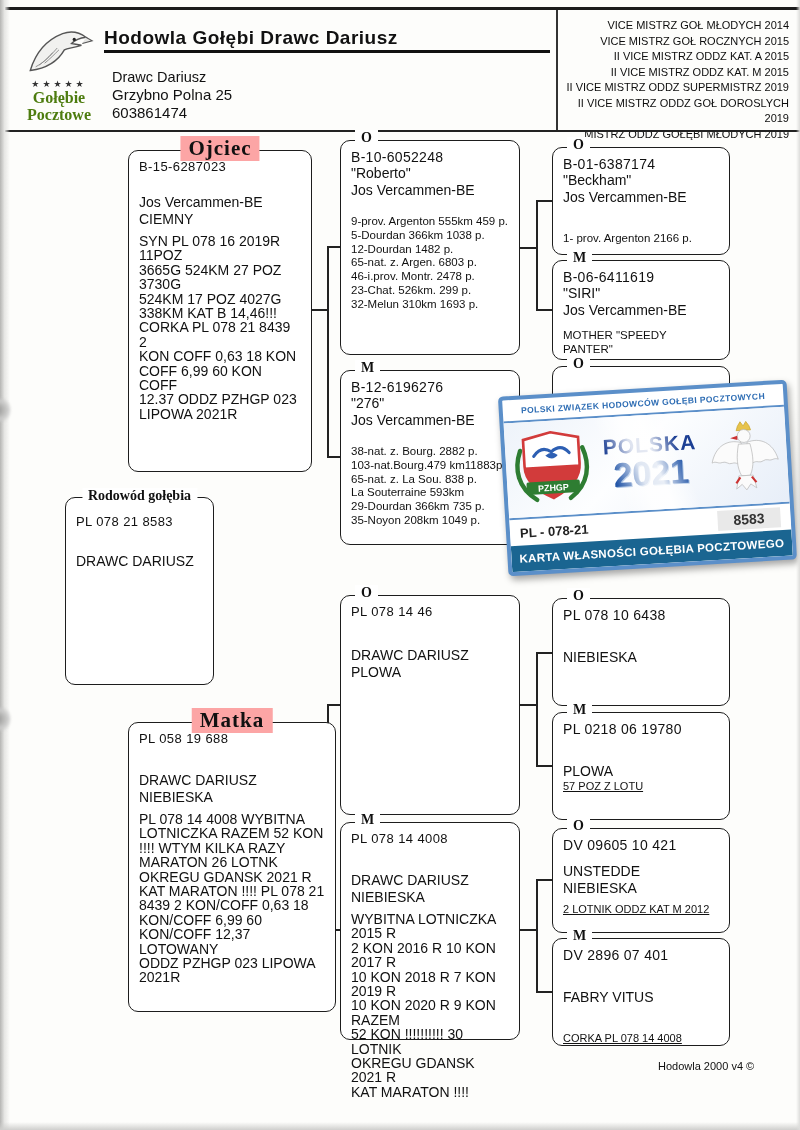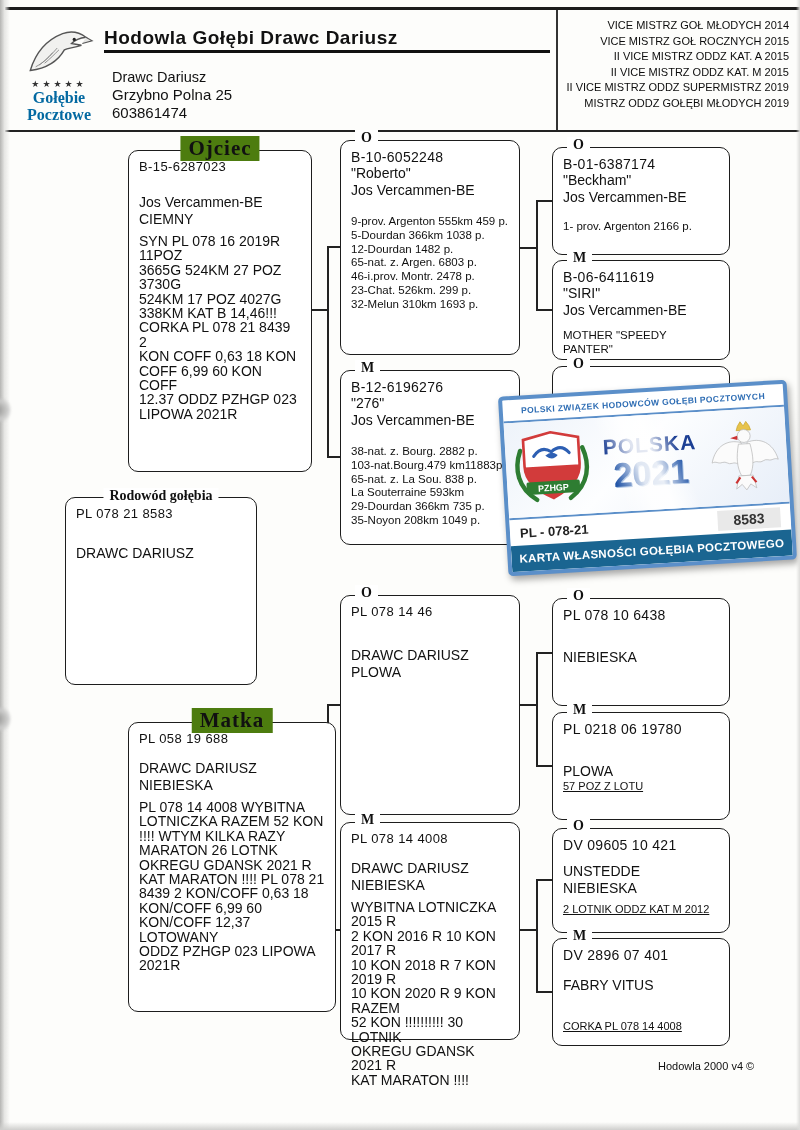--- a/index.html
+++ b/index.html
@@ -14,42 +14,42 @@
     background:linear-gradient(to left,#dddddb,rgba(255,255,255,0));z-index:7;}
   .punch{position:absolute;left:-5px;width:16px;height:26px;border-radius:50%;
     background:radial-gradient(ellipse at left,#8a8a88,#cccccb 55%,rgba(255,255,255,0) 78%);
     filter:blur(1px);z-index:8;}
   .top-rule{position:absolute;left:0;top:7px;width:800px;height:3px;background:#1c1c1c;}
   .header-rule{position:absolute;left:0;top:130px;width:800px;height:2px;background:#222;}
   .header-vdiv{position:absolute;left:556px;top:10px;width:2px;height:120px;background:#333;}
   
   .logo{position:absolute;left:10px;top:22px;width:98px;text-align:center;}
   .logo .stars{font-size:9px;letter-spacing:3px;color:#333;line-height:10px;margin-top:1px;}
-  .logo .lname{font:bold 16px "Liberation Serif", serif;color:#0369a1;line-height:17px;}
+  .logo .lname{font:bold 16px "Liberation Serif", serif;color:#4d7c0f;line-height:17px;}
   .title{position:absolute;left:104px;top:27px;width:446px;font-weight:bold;font-size:19px;
     letter-spacing:.5px;border-bottom:3px solid #111;padding-bottom:1px;white-space:nowrap;}
   .breeder{position:absolute;left:112px;top:68px;font-size:14.5px;line-height:18px;}
   .achv{position:absolute;left:560px;top:18px;width:229px;text-align:right;
     font-size:11px;line-height:15.5px;color:#0d0d0d;}
   
   .pbox{position:absolute;background:#fff;border:1.6px solid #1d1d1d;border-radius:10px;
     padding:8px 10px;box-sizing:border-box;z-index:2;}
   .marker{position:absolute;top:-11px;left:14px;background:#fff;padding:0 6px;
     font:bold 14px "Liberation Serif", serif;}
-  .bheading{position:absolute;top:-15px;left:50%;transform:translateX(-50%);background:#4d7c0f;
+  .bheading{position:absolute;top:-15px;left:50%;transform:translateX(-50%);background:#fca5a5;
     padding:0 8px;font:bold 21px "Liberation Serif", serif;white-space:nowrap;letter-spacing:1px;}
   .slabel{position:absolute;top:-10px;left:50%;transform:translateX(-50%);background:#fff;
     padding:0 6px;font:bold 14px "Liberation Serif", serif;white-space:nowrap;}
   .ring{font-size:13px;letter-spacing:.4px;}
   .ring-sm{font-size:14px;letter-spacing:.3px;}
   .name{font-size:14px;line-height:17px;}
   .details{font-size:14px;line-height:14.4px;white-space:pre-line;}
   .results{font-size:11.5px;line-height:13.8px;white-space:pre-line;}
   .note{font-size:11px;line-height:13px;text-decoration:underline;}
-  .mt6{margin-top:6px}.mt8{}.mt10{margin-top:10px}.mt14{margin-top:14px}
+  .mt6{margin-top:6px}.mt8{margin-top:8px}.mt10{margin-top:10px}.mt14{margin-top:26px}
   .mt16{margin-top:16px}.mt20{margin-top:20px}.mt24{margin-top:24px}.mt26{margin-top:26px}
   .mt28{margin-top:28px}
   .hline,.vline{position:absolute;background:#222;z-index:1;}
   .hline{height:1.6px}.vline{width:1.6px}
   
   .card{position:absolute;left:503px;top:388px;width:289px;height:180px;
     transform:rotate(-3.4deg);background:#fff;border:4px solid #5b8fc9;border-radius:5px;
     box-sizing:border-box;box-shadow:2px 4px 7px rgba(0,0,0,.35);z-index:5;overflow:hidden;}
   .card-assoc{height:21px;border-bottom:2px solid #5b8fc9;display:flex;align-items:center;
     justify-content:center;font-size:8.5px;font-weight:bold;color:#2e6db4;letter-spacing:.4px;
@@ -101,20 +101,21 @@
 </div>
 
 <div class="header-vdiv"></div>
 
 <div class="achv">
   <div>VICE MISTRZ GOŁ MŁODYCH 2014</div>
   <div>VICE MISTRZ GOŁ ROCZNYCH 2015</div>
   <div>II VICE MISTRZ ODDZ KAT. A 2015</div>
   <div>II VICE MISTRZ ODDZ KAT. M 2015</div>
   <div>II VICE MISTRZ ODDZ SUPERMISTRZ 2019</div>
+  <div>II VICE MISTRZ ODDZ GOŁ DOROSLYCH 2019</div>
   <div>MISTRZ ODDZ GOŁĘBI MŁODYCH 2019</div>
 </div>
 
 <div class="header-rule"></div>
 
 <div class="hline" style="left:312px;top:309px;width:16px"></div>
 <div class="vline" style="left:327px;top:246px;height:212px"></div>
 <div class="hline" style="left:327px;top:246px;width:14px"></div>
 <div class="hline" style="left:327px;top:456px;width:14px"></div>
 <div class="hline" style="left:520px;top:247px;width:17px"></div>
@@ -191,21 +192,21 @@
 65-nat. z. La Sou. 838 p.
 La Souterraine 593km
 29-Dourdan 366km 735 p.
 35-Noyon 208km 1049 p.</div>
 </div>
 
 <div class="pbox" style="left:552px;top:366px;width:178px;height:95px">
   <span class="marker">O</span>
 </div>
 
-<div class="pbox" style="left:65px;top:497px;width:192px;height:188px">
+<div class="pbox" style="left:65px;top:497px;width:149px;height:188px">
   <span class="slabel">Rodowód gołębia</span>
   <div class="ring mt8">PL 078 21 8583</div>
   <div class="name mt24">DRAWC DARIUSZ</div>
 </div>
 
 <div class="pbox" style="left:128px;top:722px;width:208px;height:290px">
   <span class="bheading">Matka</span>
   <div class="ring">PL 058 19 688</div>
   <div class="name mt14">DRAWC DARIUSZ</div>
   <div class="name">NIEBIESKA</div>

